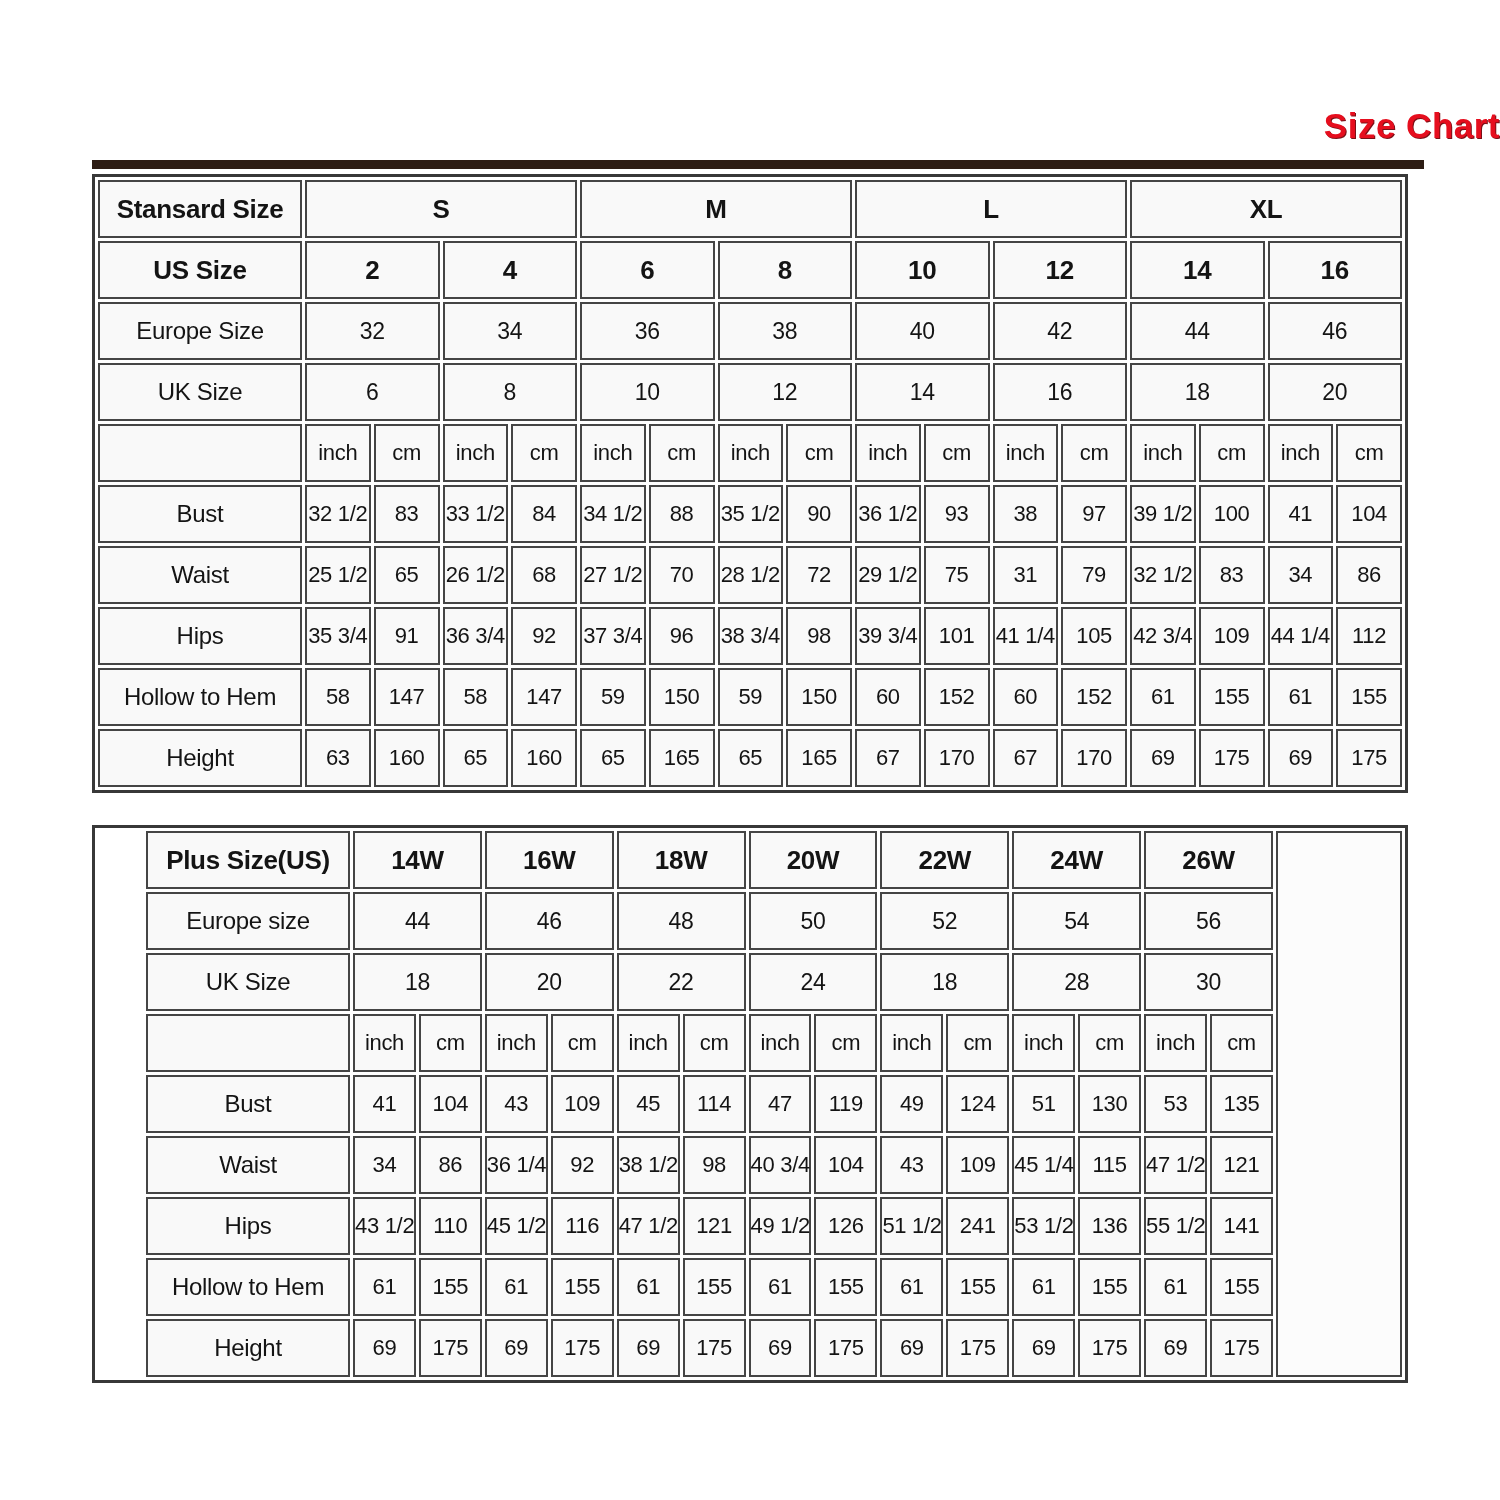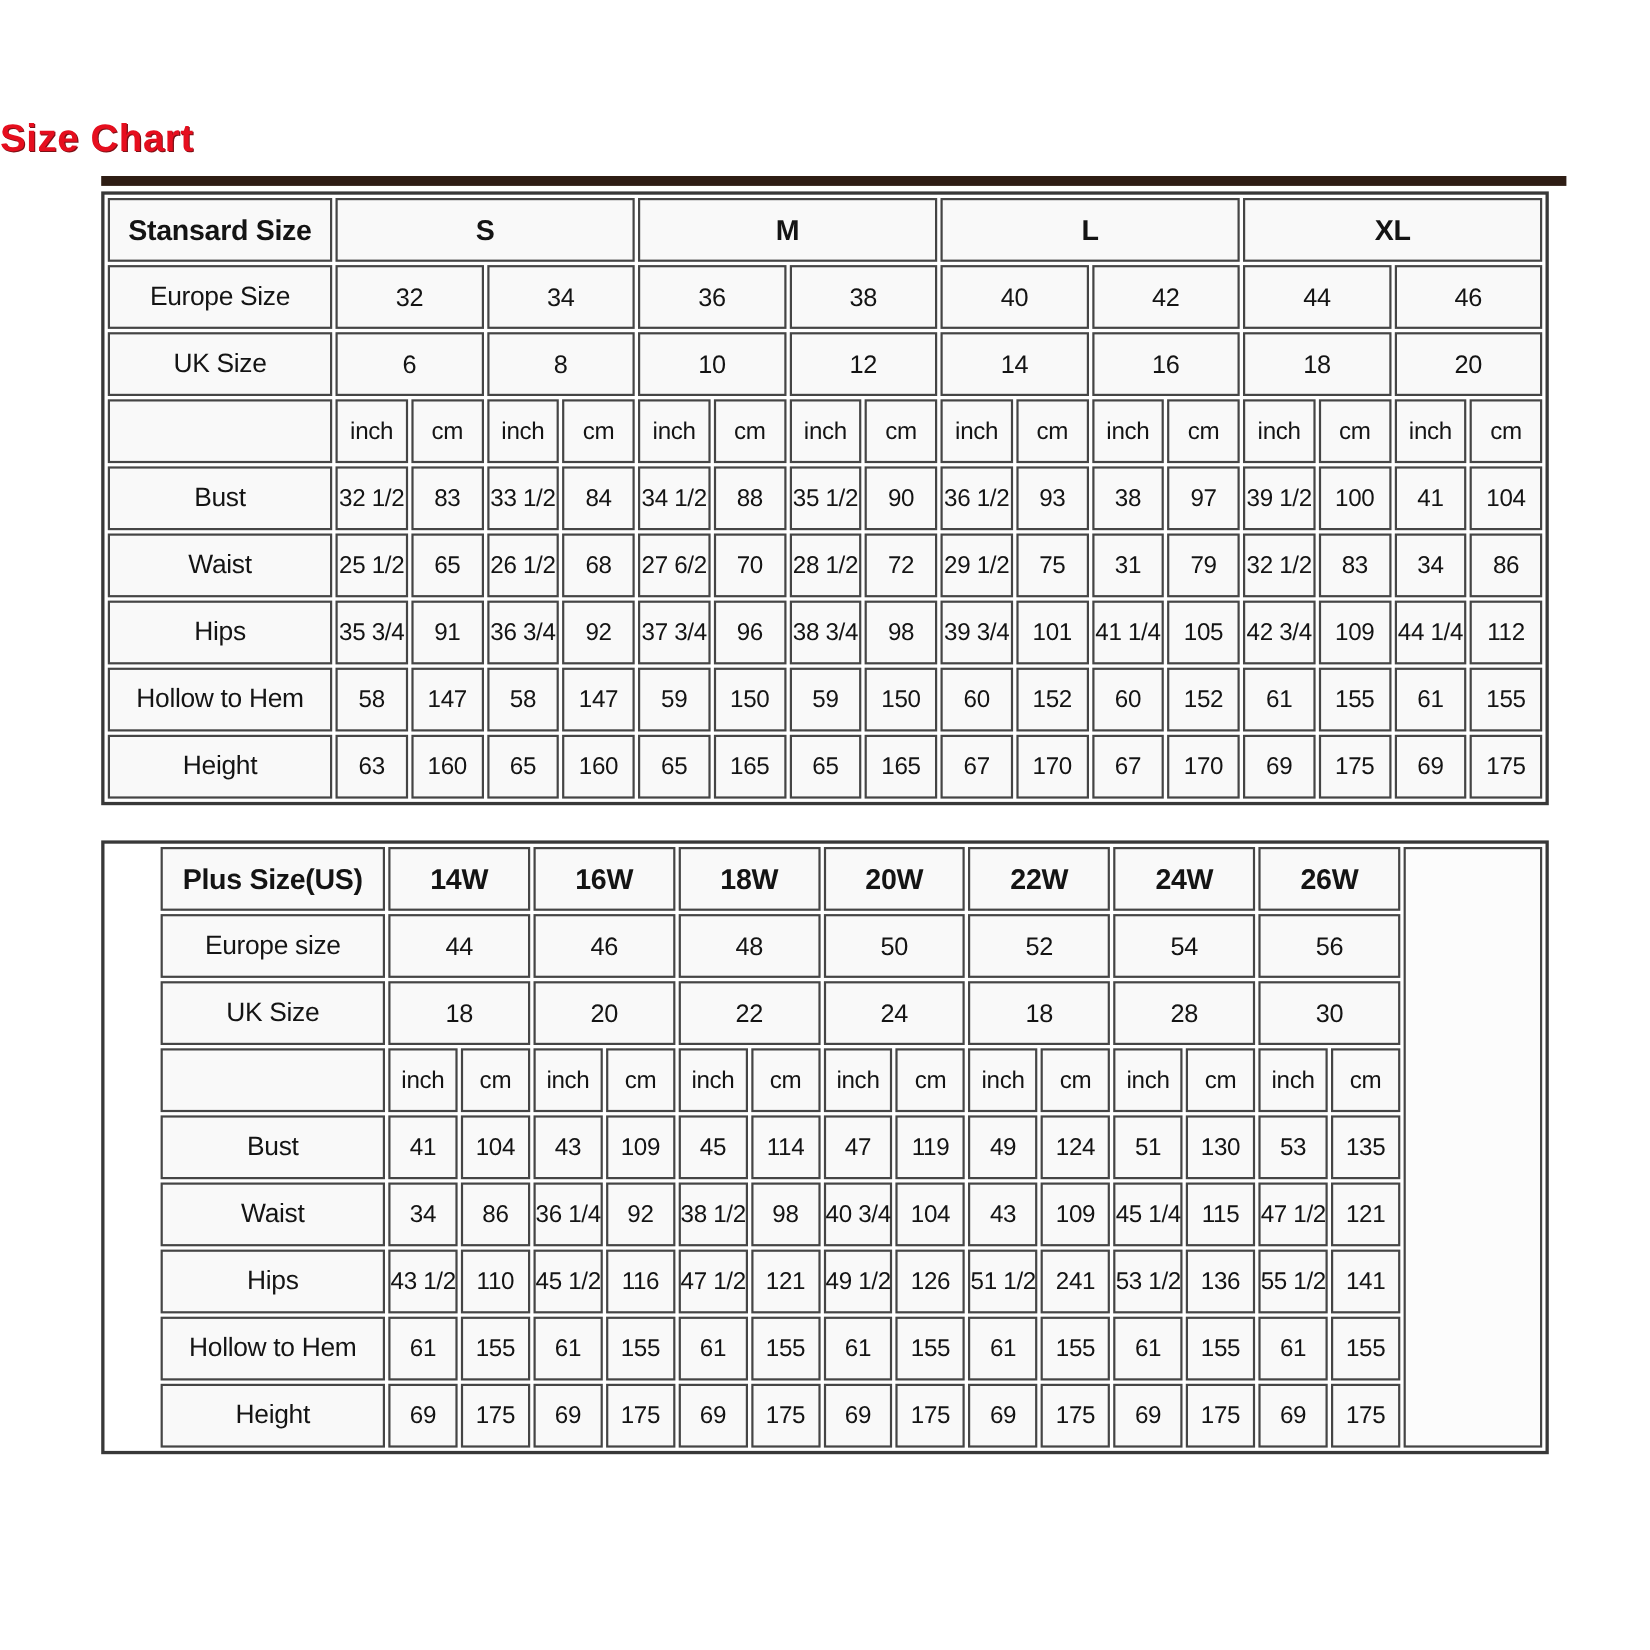--- a/index.html
+++ b/index.html
@@ -12,21 +12,21 @@
   .page {
     position: relative;
     width: 1500px;
     height: 1500px;
     background: #ffffff;
     overflow: hidden;
   }
   .title {
     padding-top: 106px;
     width: 1500px;
-    text-align: left;
+    text-align: right;
     font-size: 35px;
     font-weight: bold;
     color: #e60e1e;
     text-shadow: 1px 1px 0 #7a1016;
     letter-spacing: 0.5px;
   }
   .content {
     width: 1316px;
     margin-left: 92px;
     margin-top: 14px;
@@ -106,20 +106,31 @@
           <col>
           <col>
         </colgroup>
         <tbody>
           <tr>
             <td class="label bold">Stansard Size</td>
             <td class="bold" colspan="4">S</td>
             <td class="bold" colspan="4">M</td>
             <td class="bold" colspan="4">L</td>
             <td class="bold" colspan="4">XL</td>
+          </tr>
+          <tr>
+            <td class="label bold">US Size</td>
+            <td class="bold" colspan="2">2</td>
+            <td class="bold" colspan="2">4</td>
+            <td class="bold" colspan="2">6</td>
+            <td class="bold" colspan="2">8</td>
+            <td class="bold" colspan="2">10</td>
+            <td class="bold" colspan="2">12</td>
+            <td class="bold" colspan="2">14</td>
+            <td class="bold" colspan="2">16</td>
           </tr>
           <tr>
             <td class="label">Europe Size</td>
             <td colspan="2">32</td>
             <td colspan="2">34</td>
             <td colspan="2">36</td>
             <td colspan="2">38</td>
             <td colspan="2">40</td>
             <td colspan="2">42</td>
             <td colspan="2">44</td>
@@ -173,21 +184,21 @@
             <td class="value">100</td>
             <td class="value">41</td>
             <td class="value">104</td>
           </tr>
           <tr>
             <td class="label">Waist</td>
             <td class="value">25 1/2</td>
             <td class="value">65</td>
             <td class="value">26 1/2</td>
             <td class="value">68</td>
-            <td class="value">27 6/2</td>
+            <td class="value">27 1/2</td>
             <td class="value">70</td>
             <td class="value">28 1/2</td>
             <td class="value">72</td>
             <td class="value">29 1/2</td>
             <td class="value">75</td>
             <td class="value">31</td>
             <td class="value">79</td>
             <td class="value">32 1/2</td>
             <td class="value">83</td>
             <td class="value">34</td>

